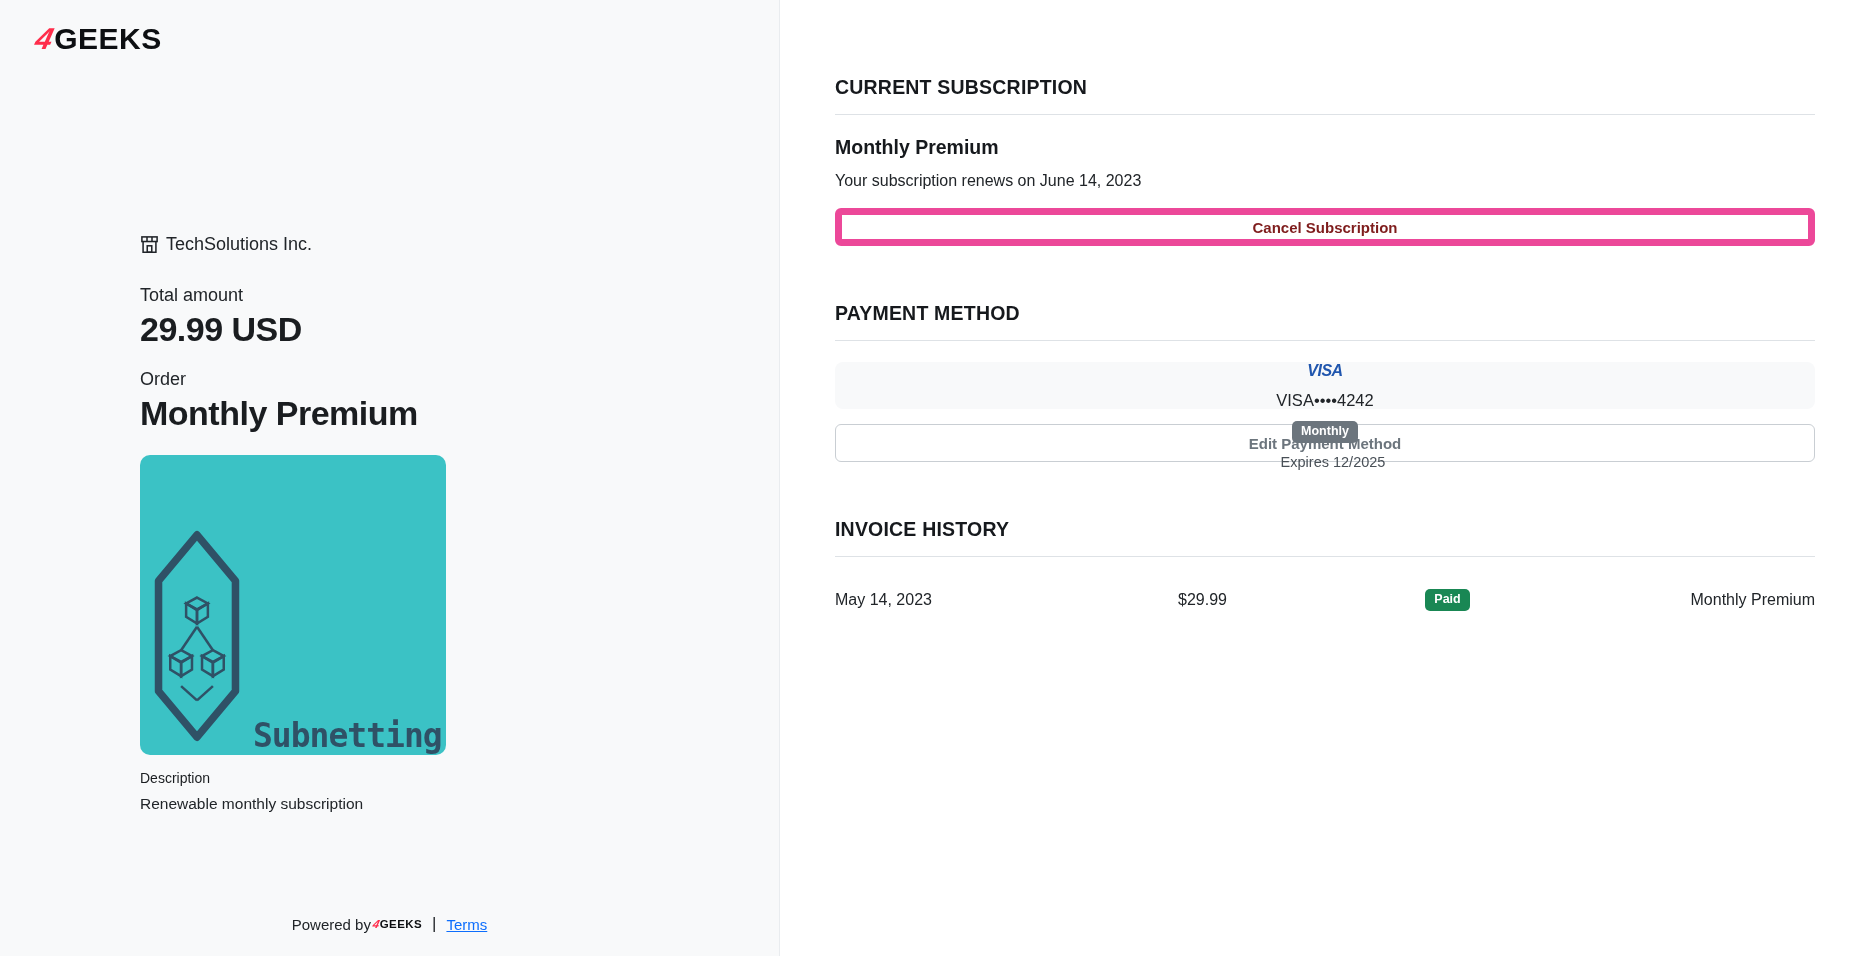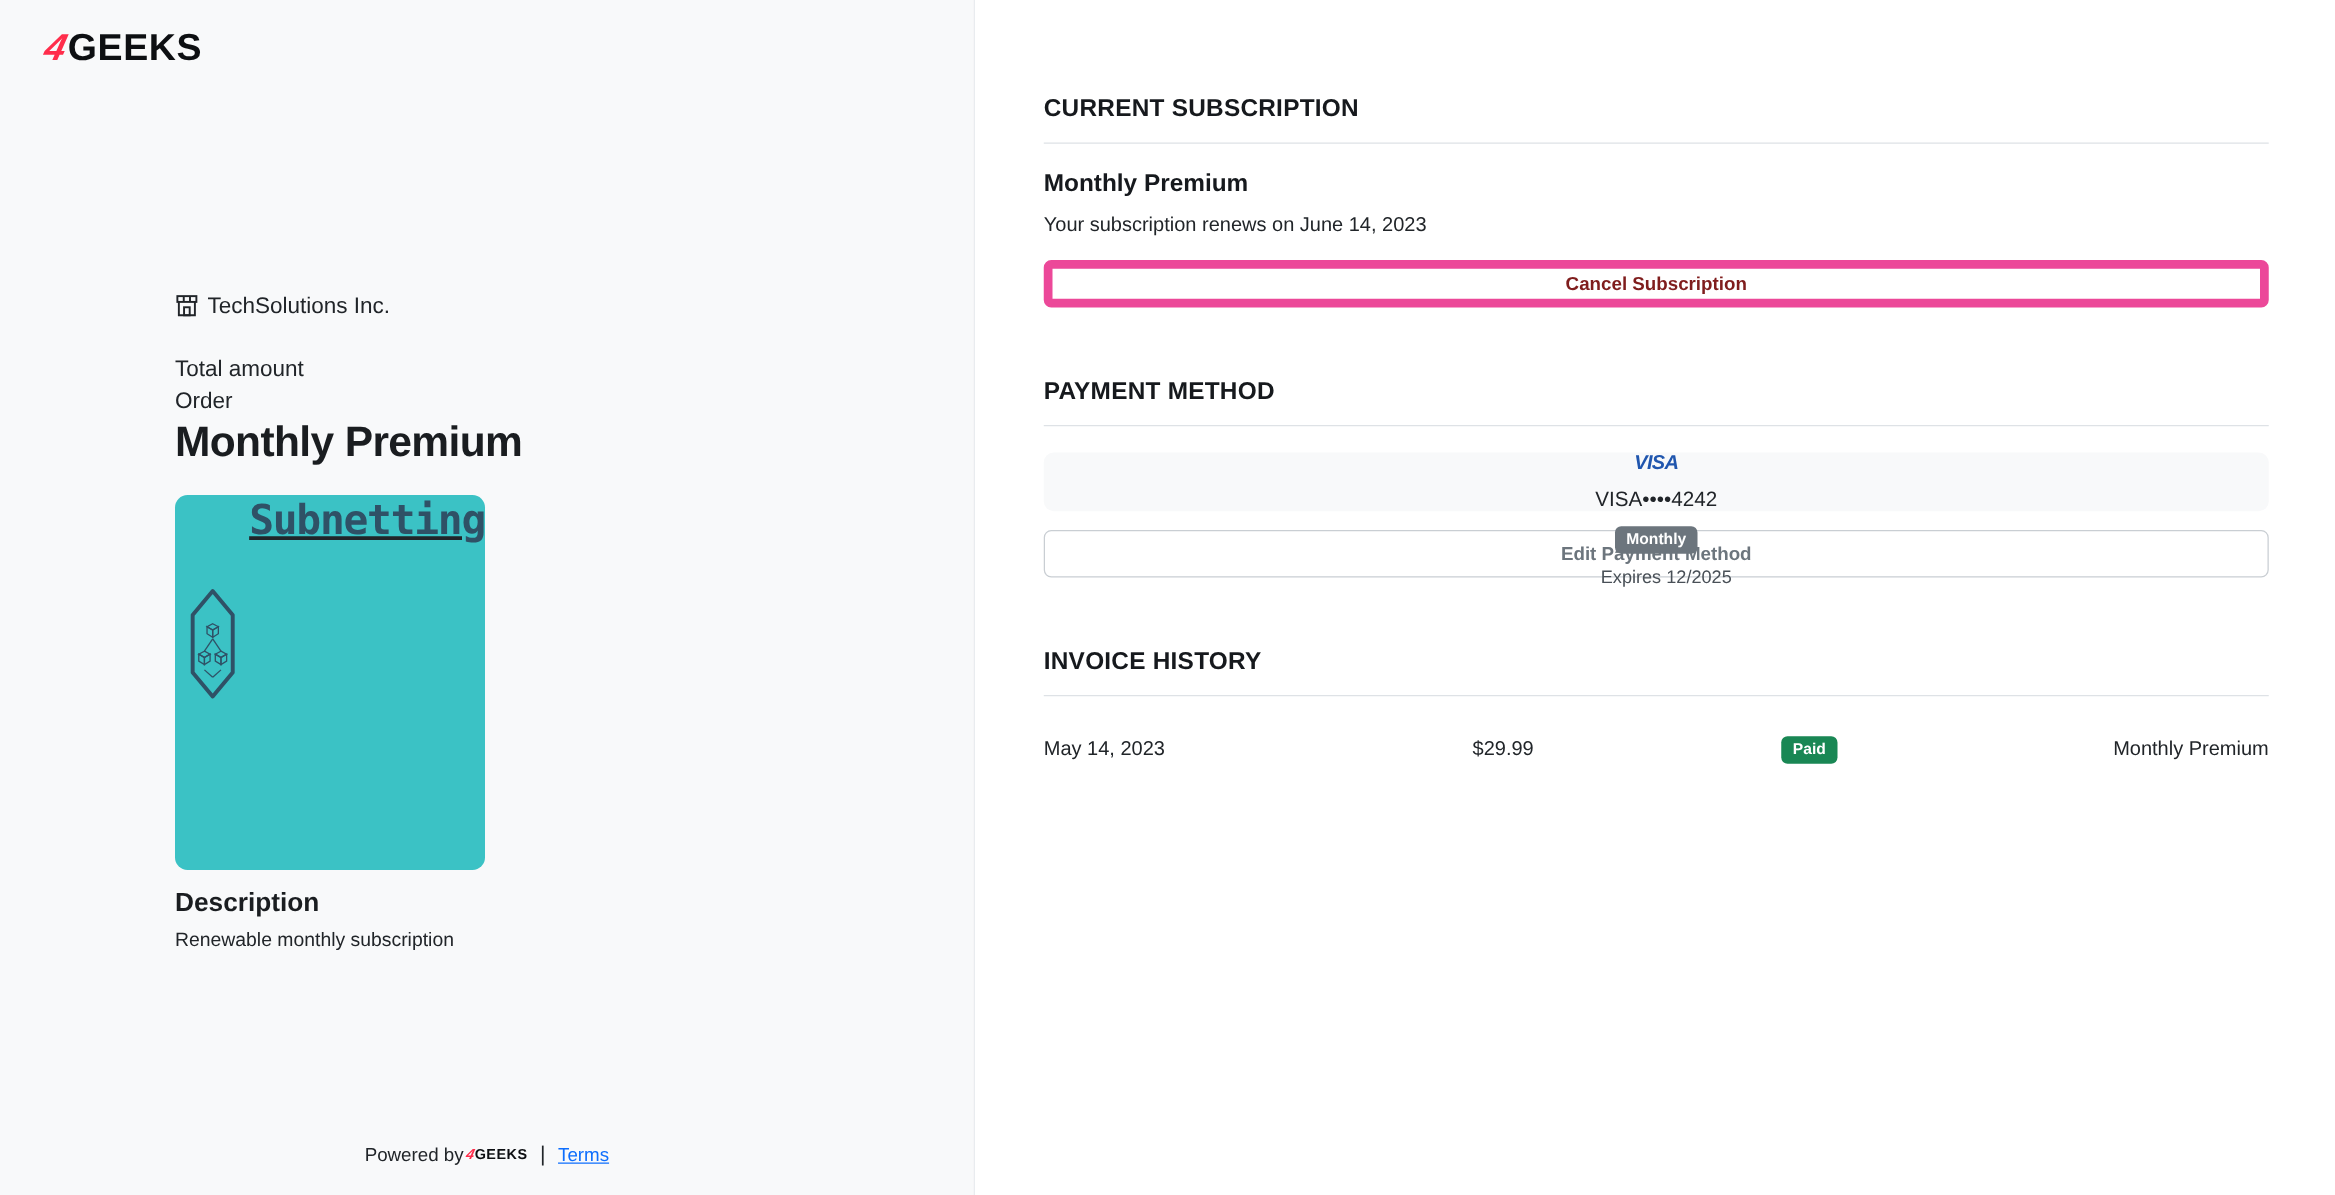--- a/index.html
+++ b/index.html
@@ -30,34 +30,33 @@
   }
   .left-content { position:absolute; left:140px; top:234px; width:306px; }
 
   .store-row { display:flex; align-items:center; gap:7px; font-size:18px; margin-bottom:30px; color:#212529; }
 
   .small-label { font-size:18px; color:#212529; margin-bottom:4px; }
   .total-value { font-size:34px; font-weight:800; letter-spacing:-.5px; margin-bottom:20px; color:#1a1d20; }
   .order-name  { font-size:34px; font-weight:800; letter-spacing:-.5px; margin-bottom:22px; color:#1a1d20; }
 
   .product-image {
-    width:248px; height:300px; border-radius:10px;
+    width:306px; height:300px; border-radius:10px;
     background:#3bc2c5;
-    display:flex; align-items:flex-start;
+    display:flex; align-items:flex-end;
     overflow:hidden;
-    text-decoration:underline;
   }
   .product-image svg { margin-left:11px; }
   .product-image .img-text {
     font-family:"DejaVu Sans Mono", monospace;
     font-weight:bold; font-size:33px; letter-spacing:-1px;
     color:#2f5166; margin-left:10px;
   }
 
-  .desc-label { font-size:21px; font-weight:700; margin-top:15px; color:#1a1d20; }
+  .desc-label { font-size:14px; font-weight:400; margin-top:15px; color:#1a1d20; }
   .desc-text  { font-size:15.5px; margin-top:9px; color:#212529; }
 
   .left-footer {
     position:absolute; bottom:22px; left:0; width:100%;
     display:flex; justify-content:center; align-items:center;
     font-size:15px; color:#212529;
   }
   .mini-logo { display:inline-flex; align-items:center; font-size:11.5px; font-weight:800; letter-spacing:.4px; color:#0d0f12; margin:0 10px 0 2px; }
   .mini-logo .four { color:#ff2d4b; font-weight:900; font-style:italic; transform:skewX(-14deg); }
   .footer-sep { font-size:17px; color:#212529; margin-right:10px; font-weight:400; }
@@ -127,20 +126,21 @@
           <line x1="5.9" y1="1.6" x2="5.9" y2="5.5"></line>
           <line x1="10.1" y1="1.6" x2="10.1" y2="5.5"></line>
           <path d="M2.6 5.5v9h10.8v-9"></path>
           <rect x="6.1" y="9.1" width="3.8" height="5.4"></rect>
         </svg>
       </span>
       <span>TechSolutions Inc.</span>
     </div>
 
     <div class="small-label">Total amount</div>
+    <div class="total-value">29.99 USD</div>
 
     <div class="small-label">Order</div>
     <div class="order-name">Monthly Premium</div>
 
     <div class="product-image">
       <svg width="92" height="238" viewBox="0 0 110 260" fill="none" stroke="#2f5166">
         <path d="M55 9 L101 64 V196 L55 251 L9 196 V64 Z" stroke-width="9" stroke-linejoin="round"></path>
         <g stroke-width="3">
           <line x1="55" y1="119" x2="36" y2="147"></line>
           <line x1="55" y1="119" x2="74" y2="147"></line>

